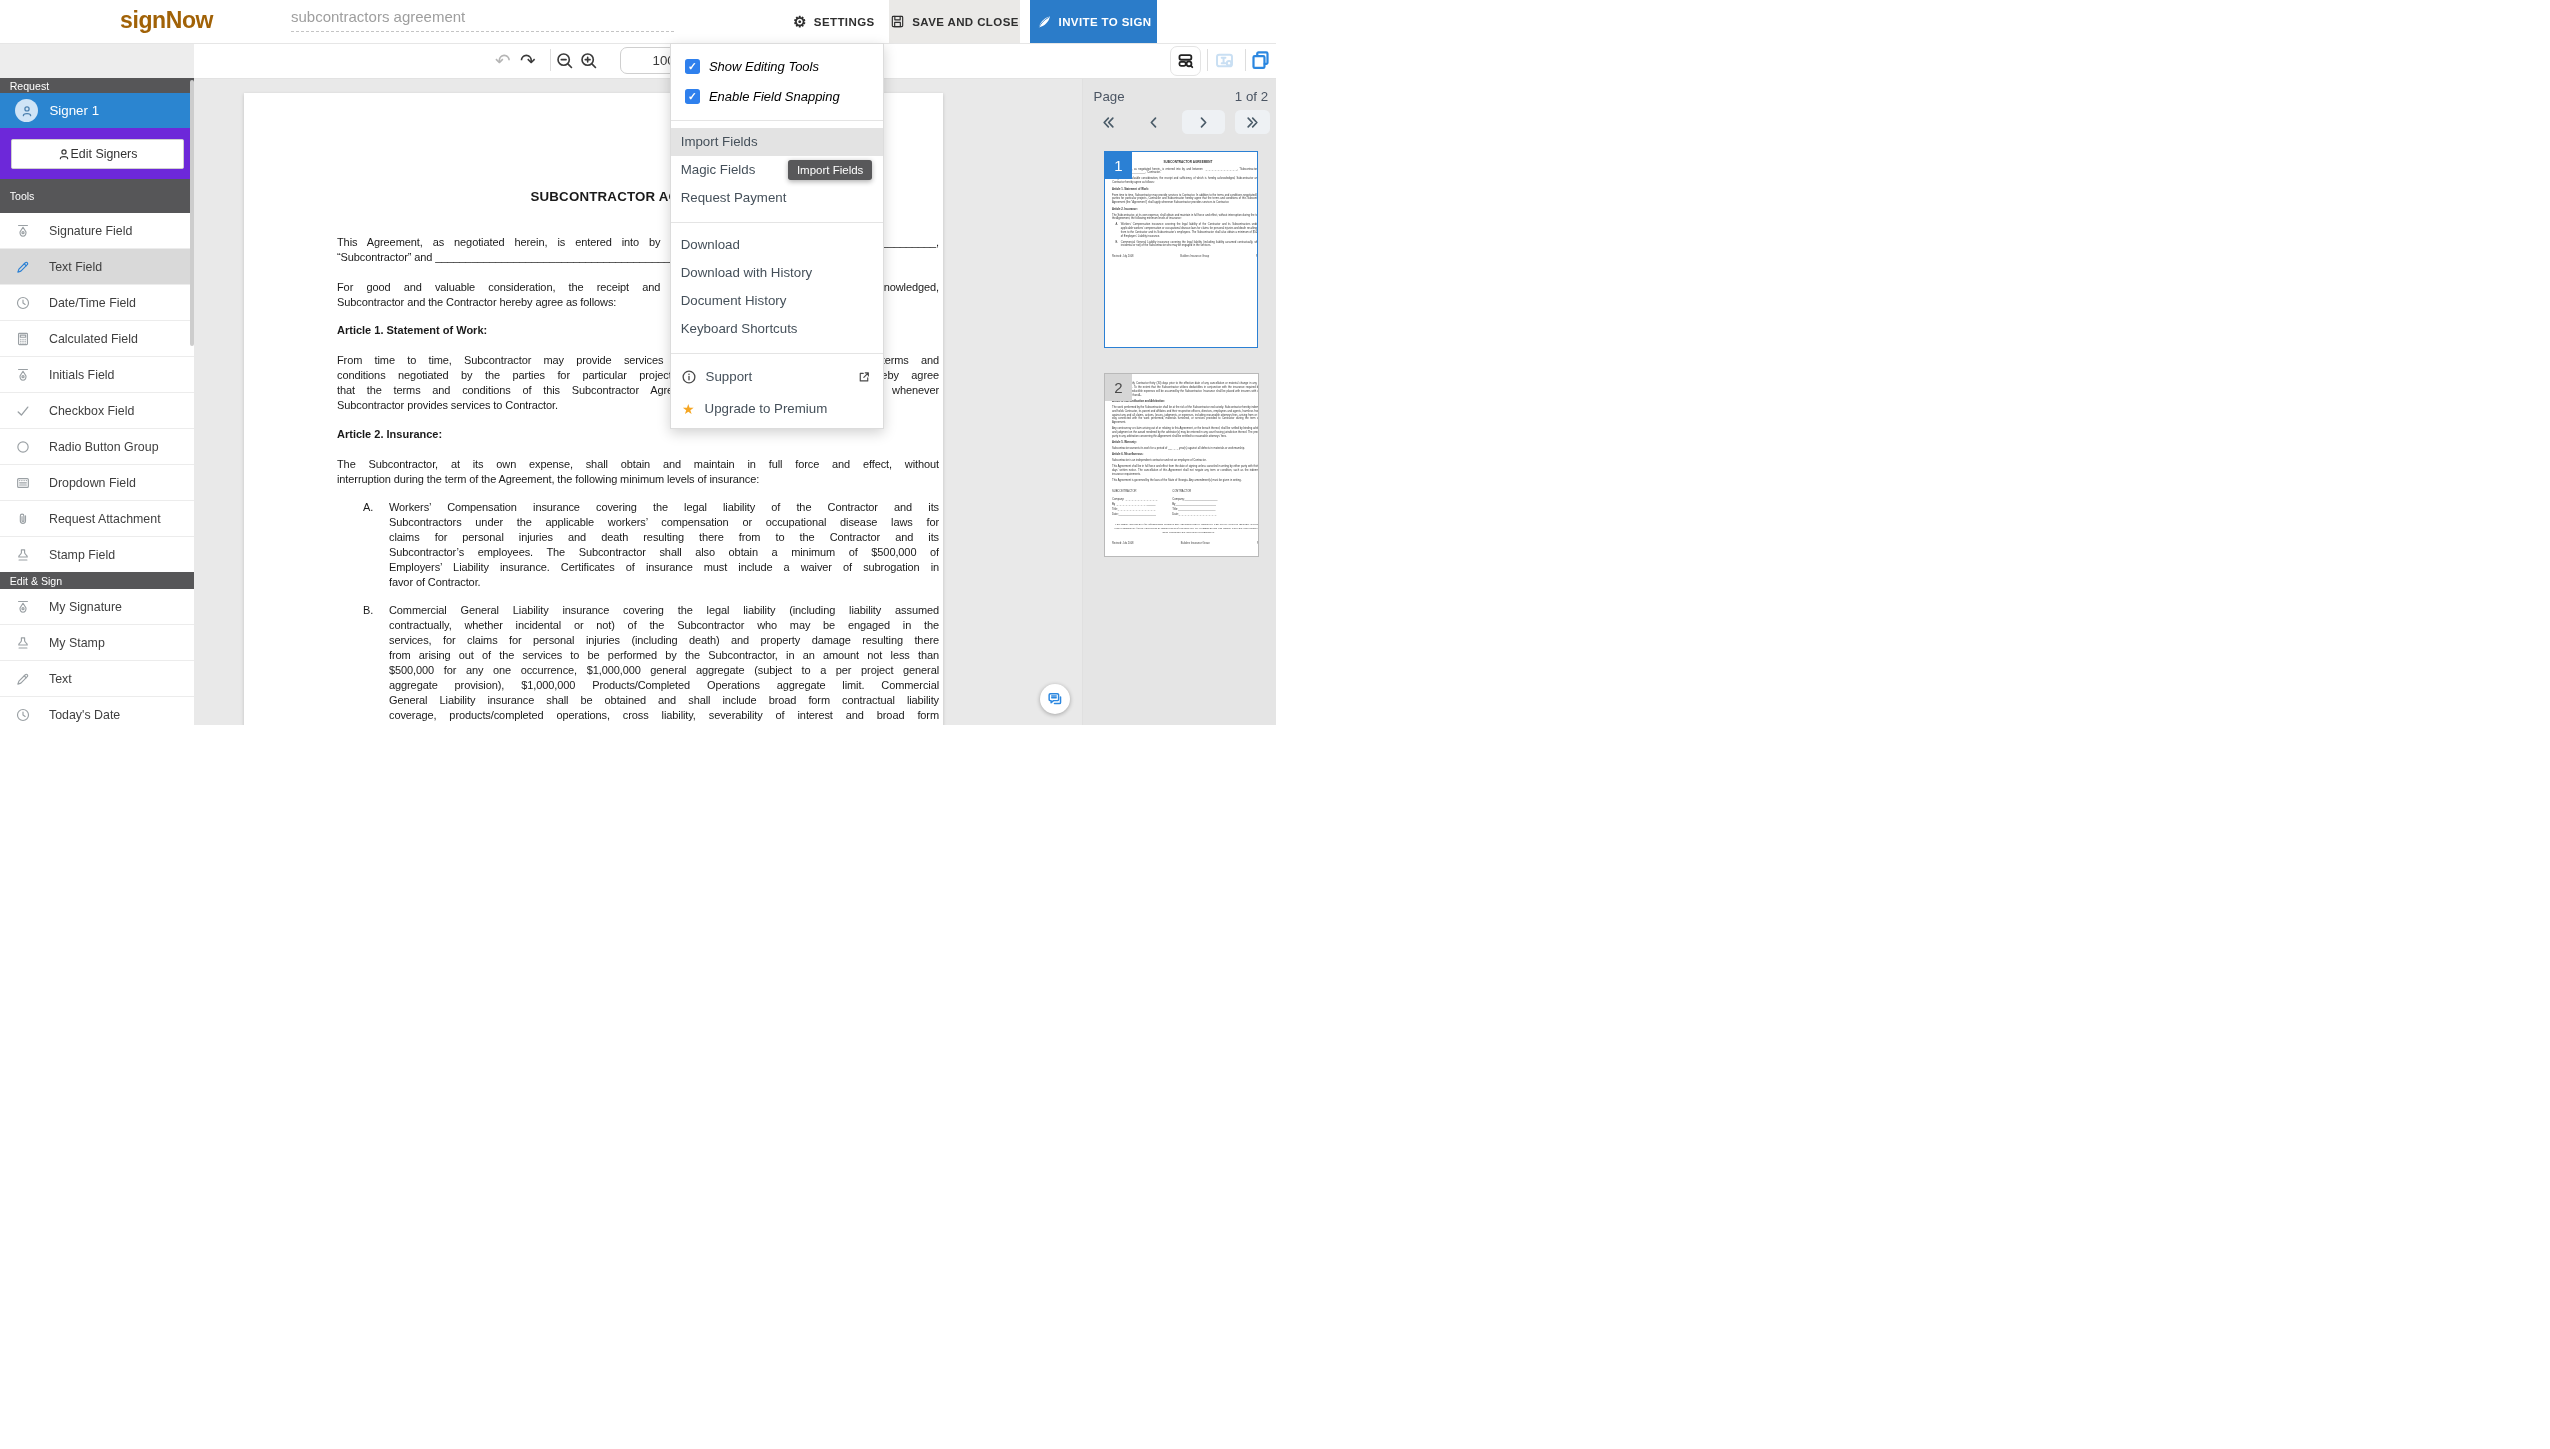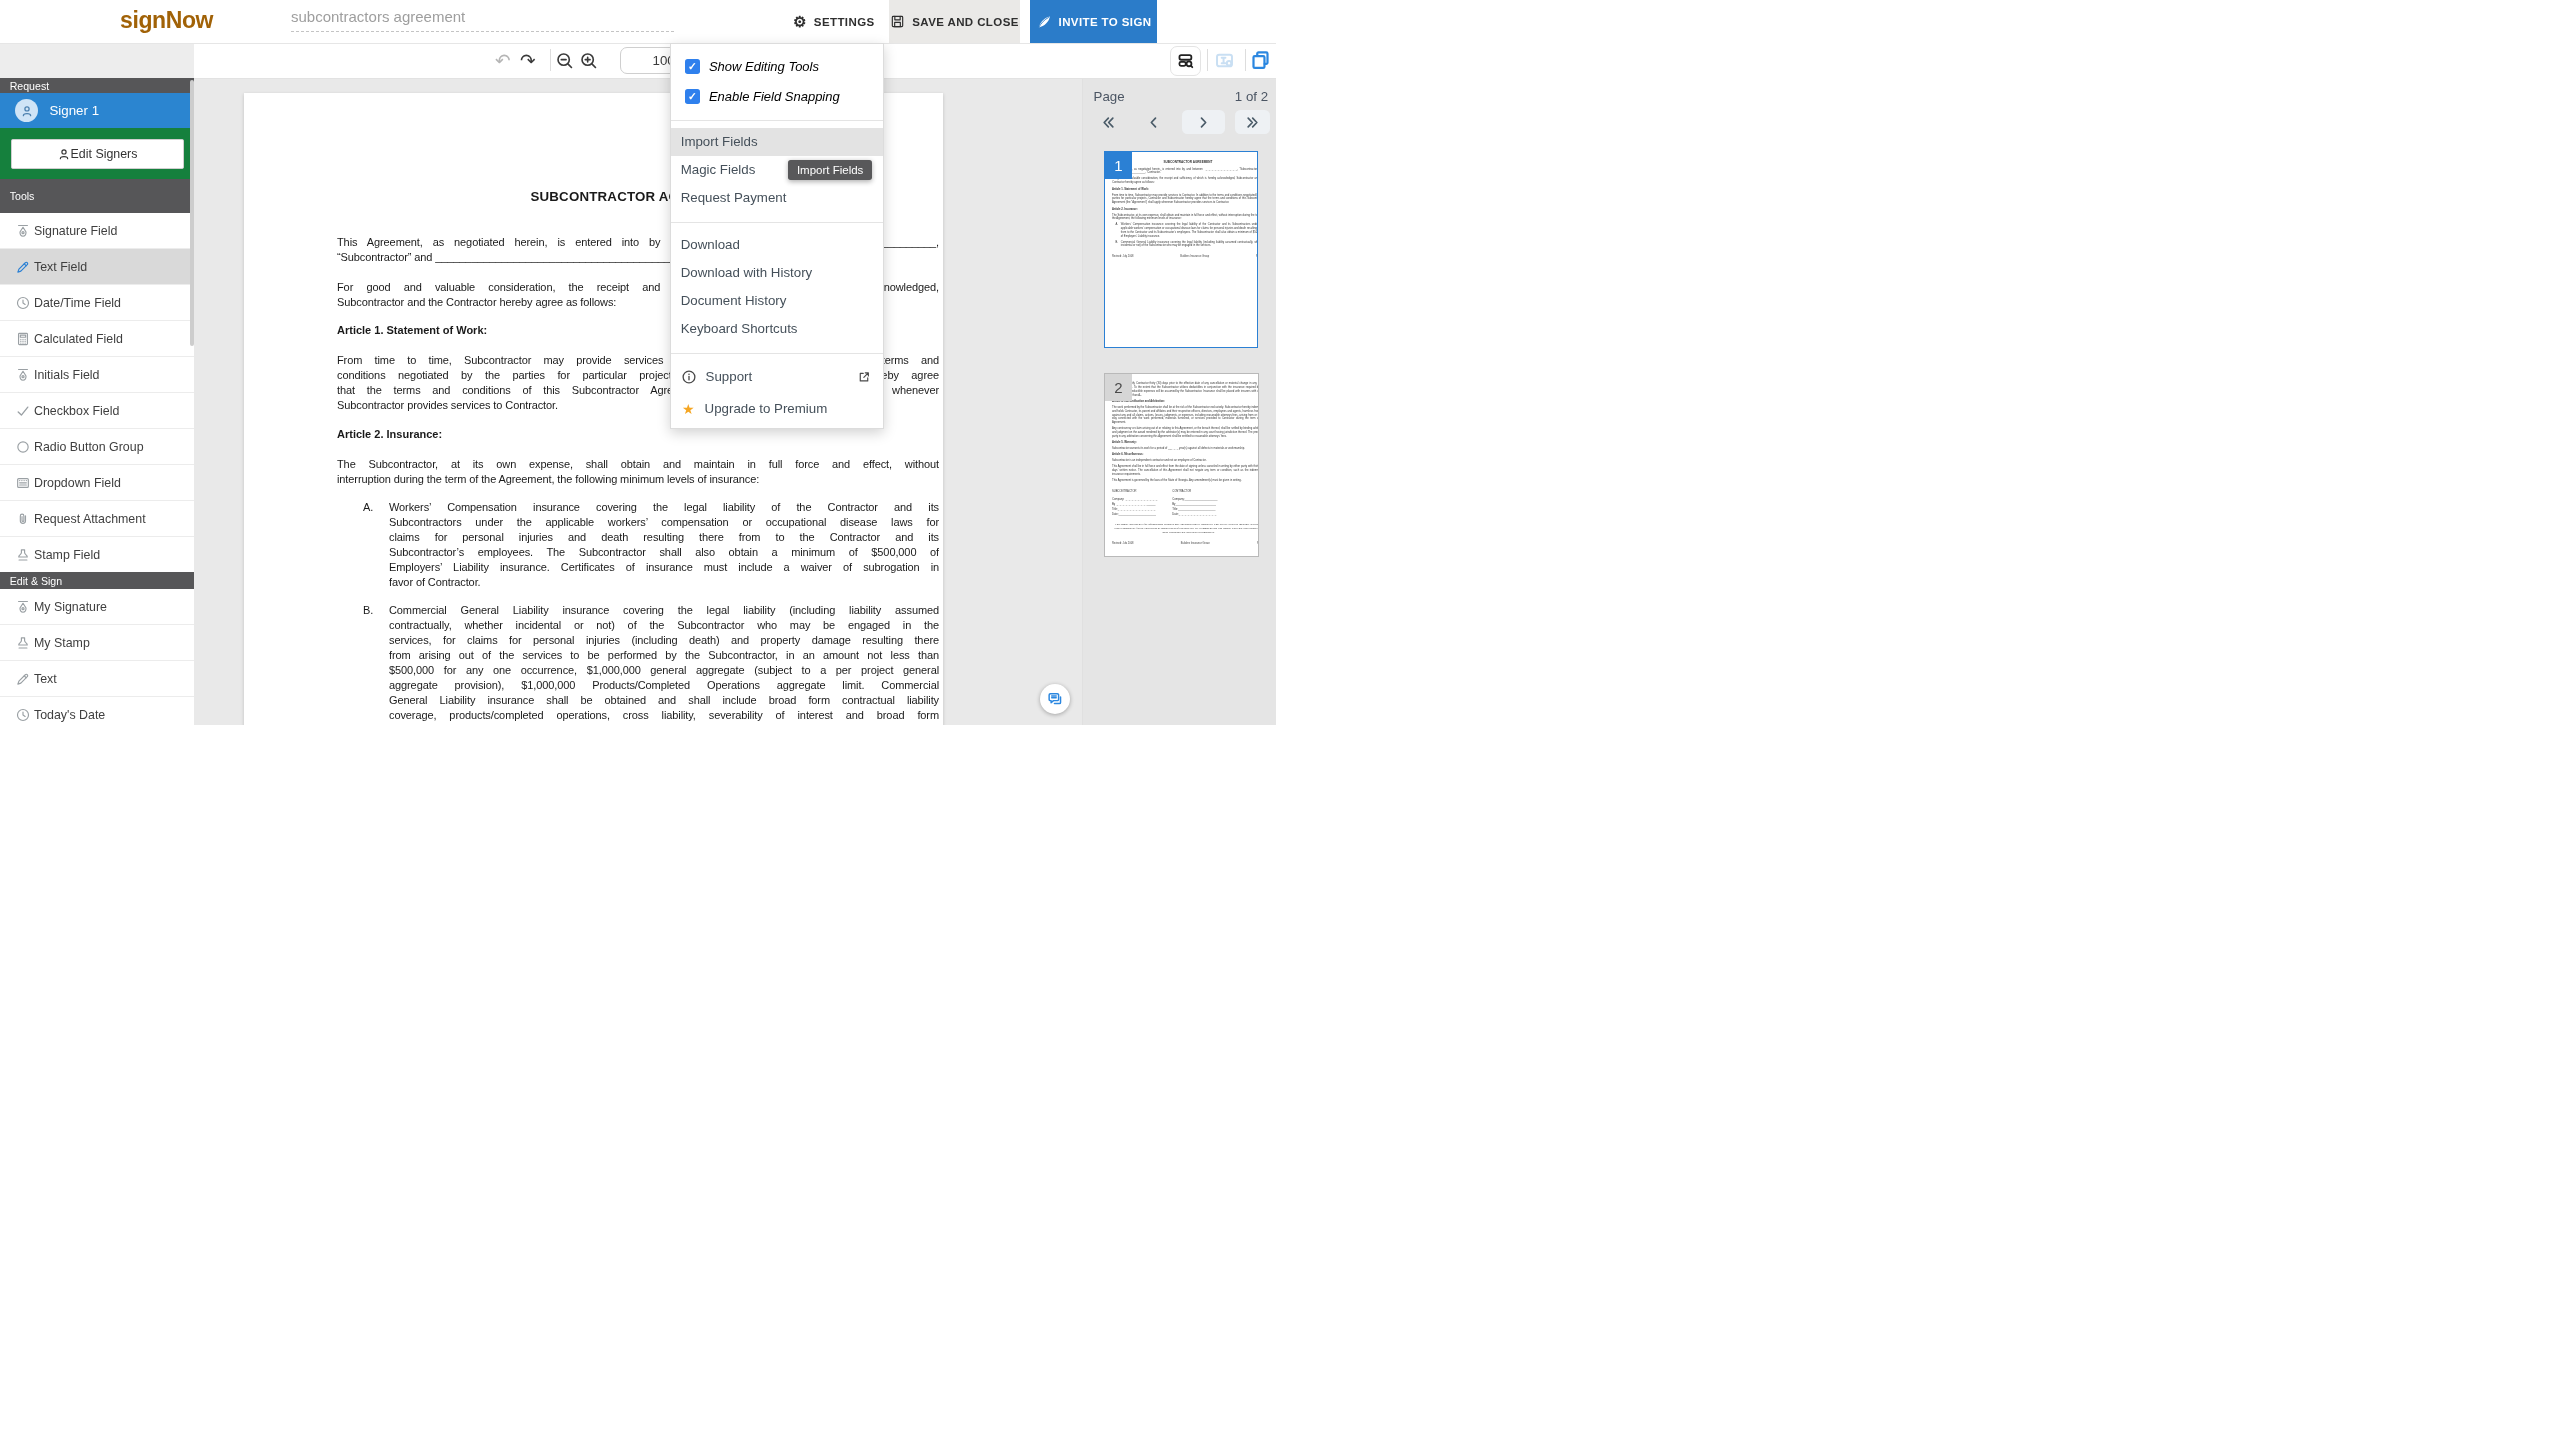--- a/index.html
+++ b/index.html
@@ -33,34 +33,34 @@
   .zoomin{left:385px;color:#3a3a3a;}
   .zoominput{position:absolute;left:426px;top:4.4px;width:97px;height:25px;border:0.9px solid #cfcfcf;
              border-radius:7px;background:#fff;display:flex;align-items:center;justify-content:center;
              font-size:13.3px;color:#3c3c3c;}
   .tb-right-btn{position:absolute;left:976px;top:2.7px;width:29px;height:28px;border:0.9px solid #e4e4e4;
                 border-radius:7px;background:#fff;display:flex;align-items:center;justify-content:center;color:#222;}
   .icon-disabled{left:1020px;color:#c9dff3;}
   .icon-copy{left:1056px;color:#2b87e0;}
 
   
-  .sidebar{position:absolute;left:0;top:43px;width:194px;height:682px;background:#15803d;z-index:5;}
+  .sidebar{position:absolute;left:0;top:43px;width:194px;height:682px;background:#6d28d9;z-index:5;}
   .side-strip{height:35px;background:#ededed;}
   .sec-header{background:#565658;color:#fff;font-size:10.6px;padding-left:9.7px;display:flex;align-items:center;}
   .h-request{height:15px;}
   .h-tools{height:34px;}
   .h-editsign{height:17.3px;}
   .signer-row{height:35px;background:#2b85d0;display:flex;align-items:center;cursor:pointer;}
   .avatar{width:23px;height:23px;border-radius:50%;background:#cfe4f6;color:#4a7fae;margin-left:15px;
           display:flex;align-items:center;justify-content:center;}
   .signer-label{color:#fff;font-size:13.3px;margin-left:11.5px;}
   .editsigners-zone{height:51px;display:flex;align-items:center;justify-content:center;}
   .editsigners-btn{width:171px;height:28px;border:0.9px solid #cfcfcf;border-radius:1.8px;background:#fff;
                    display:flex;align-items:center;justify-content:center;font-size:12.4px;color:#333;cursor:pointer;}
-  .srow{height:35px;display:flex;align-items:center;padding-left:15px;gap:3px;border-top:0.9px solid #ececec;
+  .srow{height:35px;display:flex;align-items:center;padding-left:15px;gap:18px;border-top:0.9px solid #ececec;
         color:#9aa0a4;cursor:pointer;position:relative;background:#fff;}
   .srow:first-child{border-top:none;}
   .slabel{font-size:12.4px;color:#3f3f3f;}
   .srow.selected{background:#d9d9d9;}
   .srow.selected::after{content:"";position:absolute;right:0;top:0;bottom:0;width:4.4px;background:#2b80d4;}
   .srow.selected .icon{color:#2b80d4;}
   .side-scroll{position:absolute;right:0;top:37px;width:4.4px;height:266px;background:#cdcdcd;border-radius:2.7px;}
 
   
   .docarea{position:absolute;left:194px;top:77px;width:888px;height:648px;background:#e9e9e9;overflow:hidden;}

